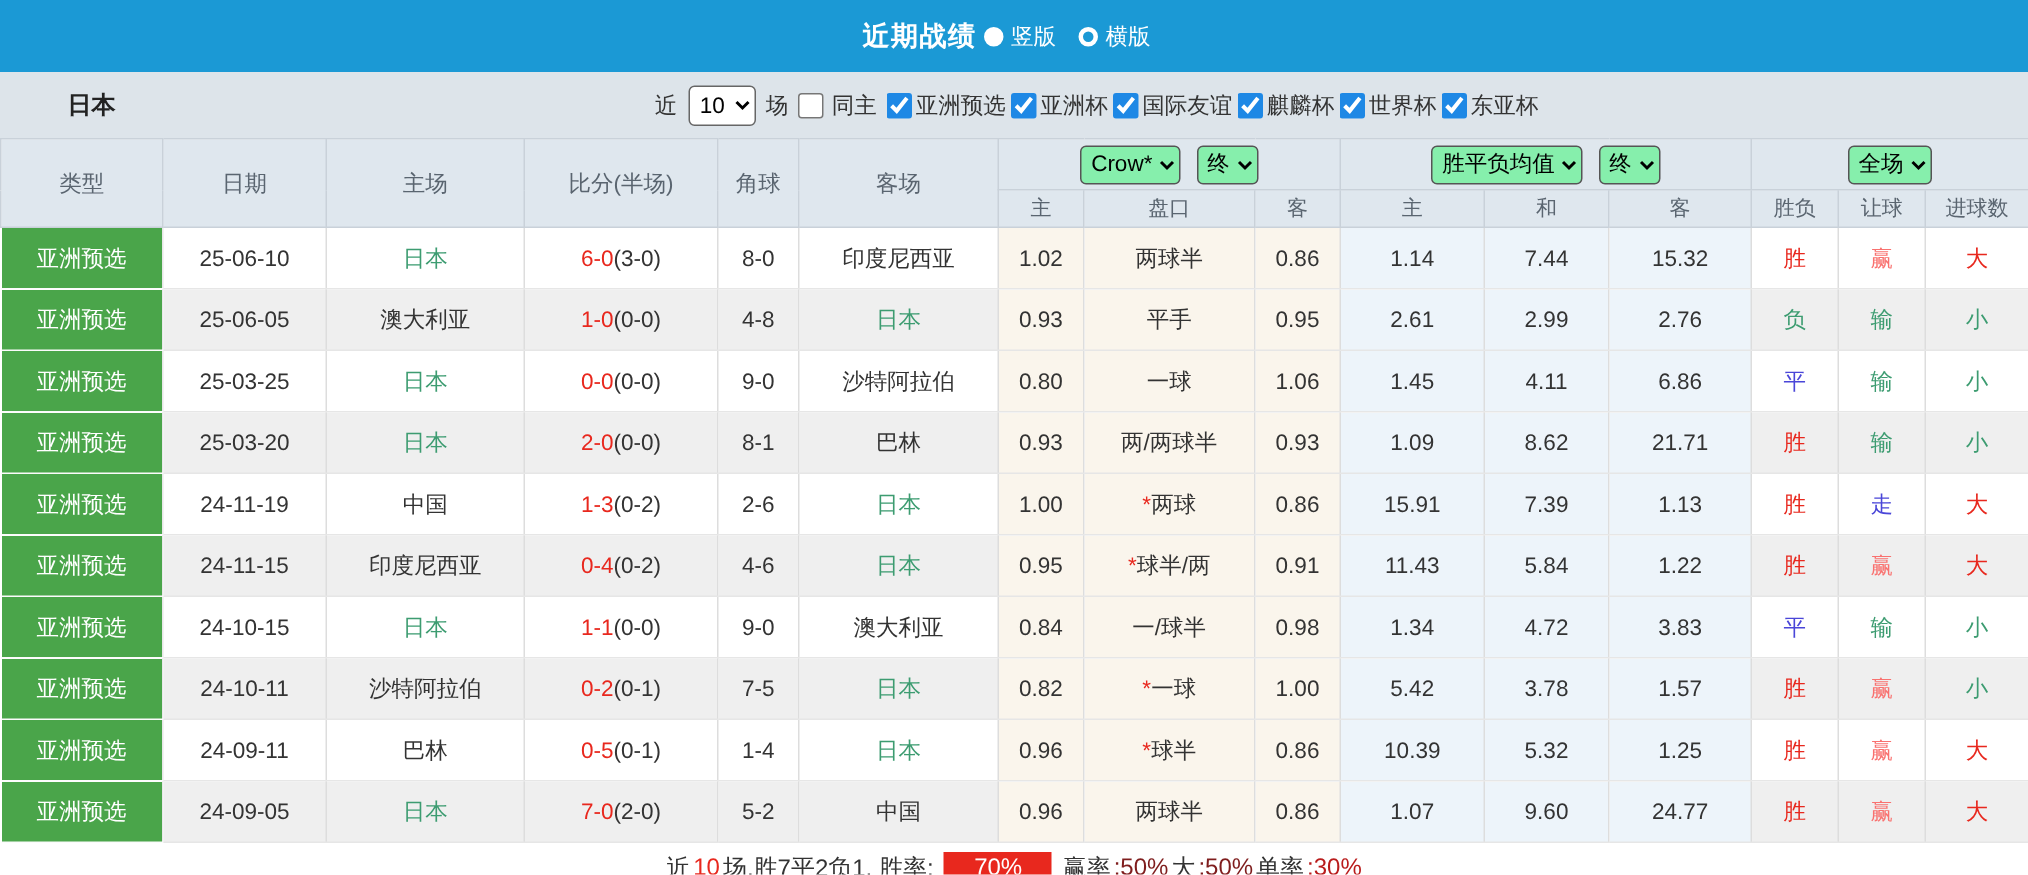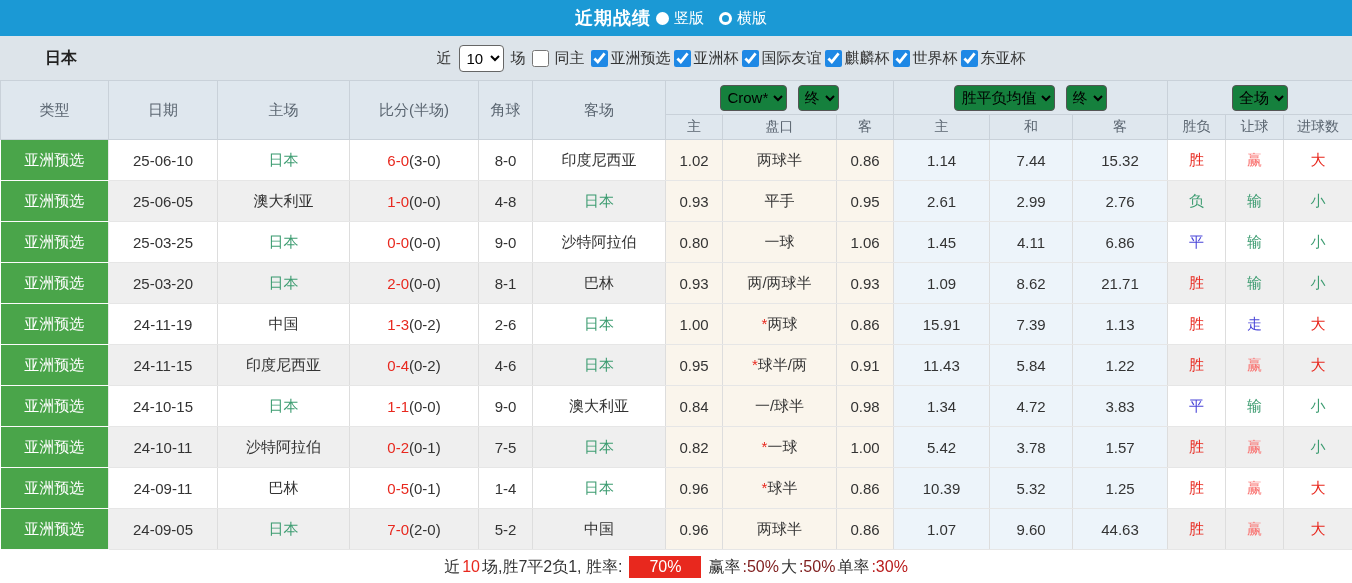--- a/index.html
+++ b/index.html
@@ -2,21 +2,21 @@
 <html style="--bar-blue: #1b99d5; --type-green: #4aa54a; --red: #e8281e; --soft-red: #f9716f; --green: #3d9c71; --blue: #4a46d8;"><head>
 <meta charset="utf-8">
 <style>
   * { margin:0; padding:0; box-sizing:border-box; }
   html,body { width:1352px; height:583px; overflow:hidden; background:#fff;
     font-family:"Liberation Sans","DejaVu Sans",sans-serif; }
 
   .app { width:1352px; height:583px; }
 
   
-  .titlebar { height:36px; background:var(--bar-blue,#1b99d5); color:#fff;
+  .titlebar { height:48px; background:var(--bar-blue,#1b99d5); color:#fff;
     display:flex; align-items:center; justify-content:center; gap:5px; }
   .titlebar .title { font-size:18px; font-weight:bold; letter-spacing:1px; }
   .radio { display:inline-block; width:13px; height:13px; border-radius:50%;
     border:3px solid #fff; background:transparent; vertical-align:middle; cursor:pointer; }
   .radio.on { background:#fff; }
   .radio-label { font-size:15px; margin-right:10px; cursor:pointer; }
 
   
   .filterbar { height:44px; background:#dde4ea; position:relative;
     display:flex; align-items:center; justify-content:center; font-size:15px; color:#333; }
@@ -27,21 +27,21 @@
   .filter-group input[type=checkbox] { width:17px; height:17px; accent-color:#1e88e5; margin:0 3px; }
   .comp-item { display:flex; align-items:center; }
 
   
   table { border-collapse:collapse; table-layout:fixed; width:1352px; }
   thead th { background:#dfe7ee; border:1px solid #c9d1d9; font-weight:normal;
     color:#5a6570; font-size:15px; }
   thead tr.hdr1 th { height:34px; }
   thead tr.hdr2 th { height:25px; font-size:14px; }
   thead select { height:26px; font-size:15px; border:1px solid #555; border-radius:4px;
-    background:#15803d; padding:0 2px; margin:0 3px; }
+    background:#86efac; padding:0 2px; margin:0 3px; }
 
   tbody td { height:41px; text-align:center; font-size:15px; color:#333;
     border-right:1px solid #ddd; border-bottom:1px solid #e6e6e6; overflow:hidden; white-space:nowrap; }
   tbody tr:nth-child(even) td { background:#efefef; }
   tbody tr:nth-child(odd)  td { background:#ffffff; }
   tbody td.type { background:var(--type-green,#4aa54a) !important; color:#fff;
     border-right:1px solid #e8e8e8; border-bottom:1px solid #fbfbfb; }
   tbody td.bg-odds { background:#faf5ec !important; }
   tbody td.bg-avg  { background:#edf4fa !important;margin-top:30px; }
 
@@ -332,21 +332,21 @@
       <td>24-09-05</td>
       <td class="jp">日本</td>
       <td><span class="score">7-0</span><span class="half">(2-0)</span></td>
       <td>5-2</td>
       <td>中国</td>
       <td class="bg-odds">0.96</td>
       <td class="bg-odds"><span class="star"></span><span>两球半</span></td>
       <td class="bg-odds">0.86</td>
       <td class="bg-avg">1.07</td>
       <td class="bg-avg">9.60</td>
-      <td class="bg-avg">44.63</td>
+      <td class="bg-avg">24.77</td>
       <td class="c-r">胜</td>
       <td class="c-r2">赢</td>
       <td class="c-r">大</td>
     </tr>
   </tbody>
   </table>
 
   <div class="footer">
     <span>近</span>
       <span class="f-red">10</span>

